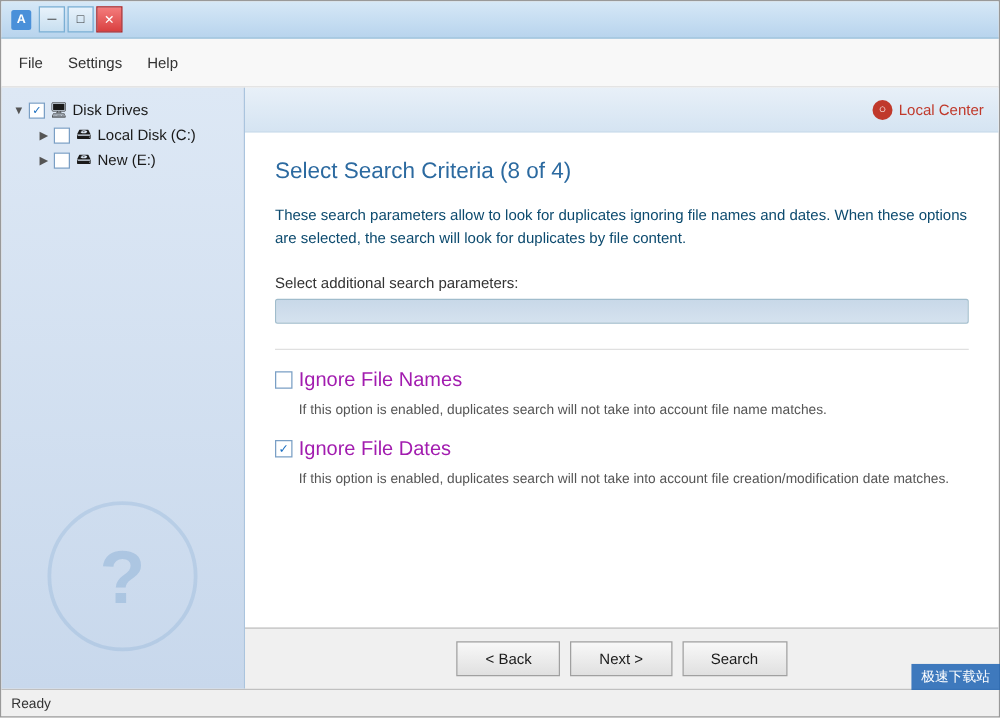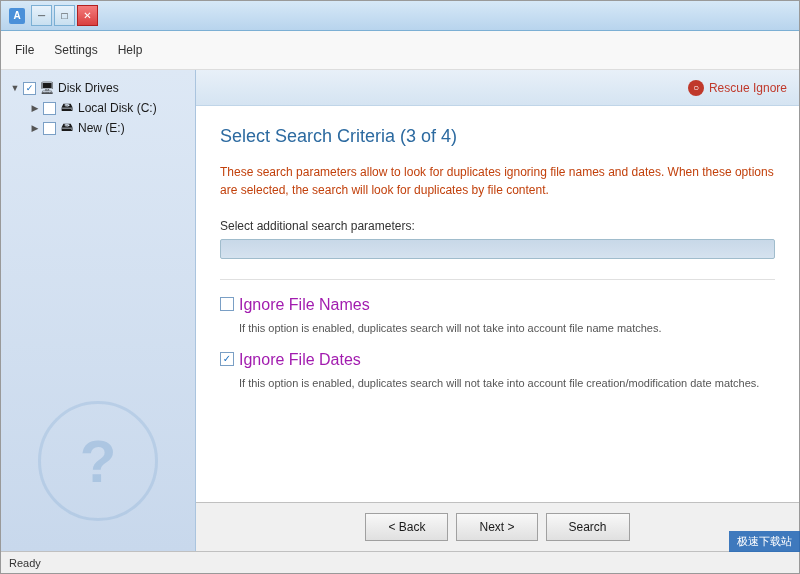--- a/index.html
+++ b/index.html
@@ -197,21 +197,21 @@
 
     .page-title {
       font-size: 18px;
       color: #2c6aa0;
       font-weight: normal;
       margin-bottom: 16px;
     }
 
     .description {
       font-size: 12px;
-      color: #c2410c;
+      color: #0c4a6e;
       line-height: 1.5;
       margin-bottom: 20px;
     }
 
     .section-label {
       font-size: 12px;
       color: #333;
       margin-bottom: 6px;
     }
 
@@ -369,26 +369,26 @@
     </div>
 
     <div class="sidebar-watermark">?</div>
   </div>
 
   <div class="content">
 
     <div class="content-header">
       <div class="rescue-center">
         <div class="rescue-icon">○</div>
-        <span>Rescue Ignore</span>
+        <span>Local Center</span>
       </div>
     </div>
 
     <div class="content-body">
-      <div class="page-title">Select Search Criteria (3 of 4)</div>
+      <div class="page-title">Select Search Criteria (8 of 4)</div>
       <div class="description">These search parameters allow to look for duplicates ignoring file names and dates. When these options are selected, the search will look for duplicates by file content.</div>
 
       <div class="section-label">Select additional search parameters:</div>
       <div class="progress-bar-container">
         <div class="progress-bar-fill"></div>
       </div>
 
       <hr class="divider">
 
       <div class="option-row">

